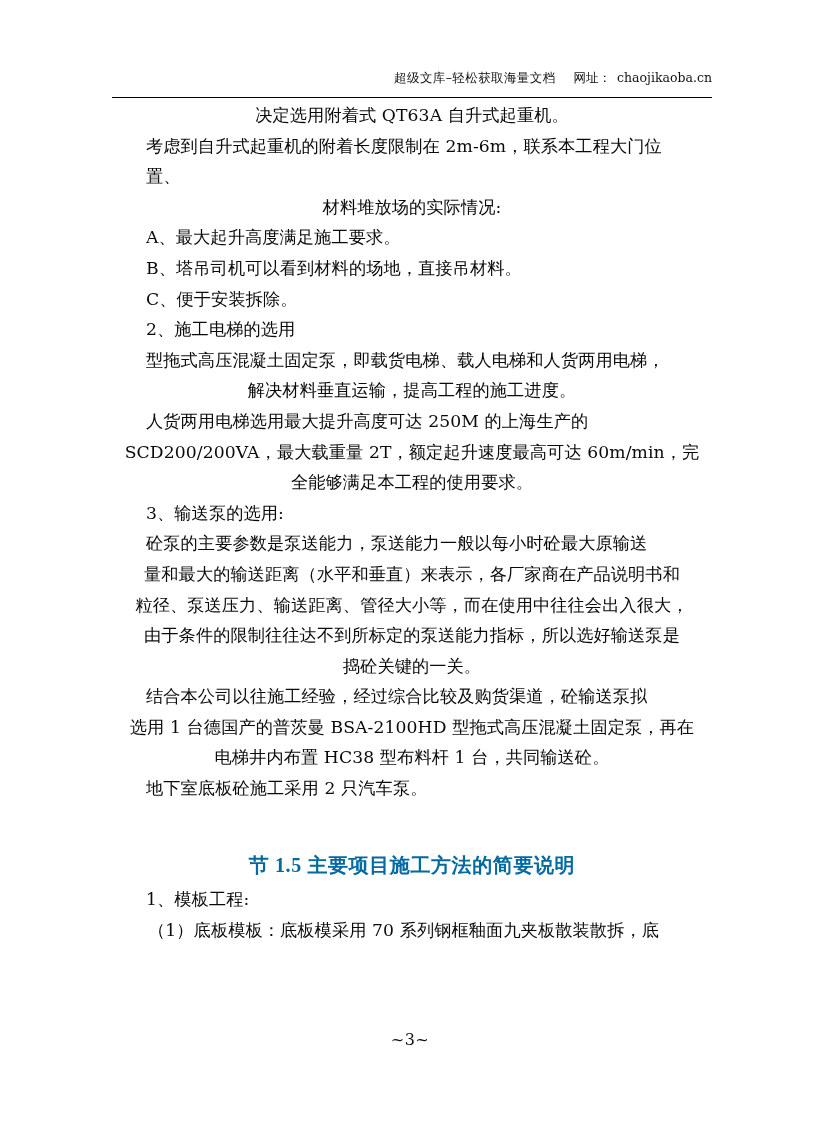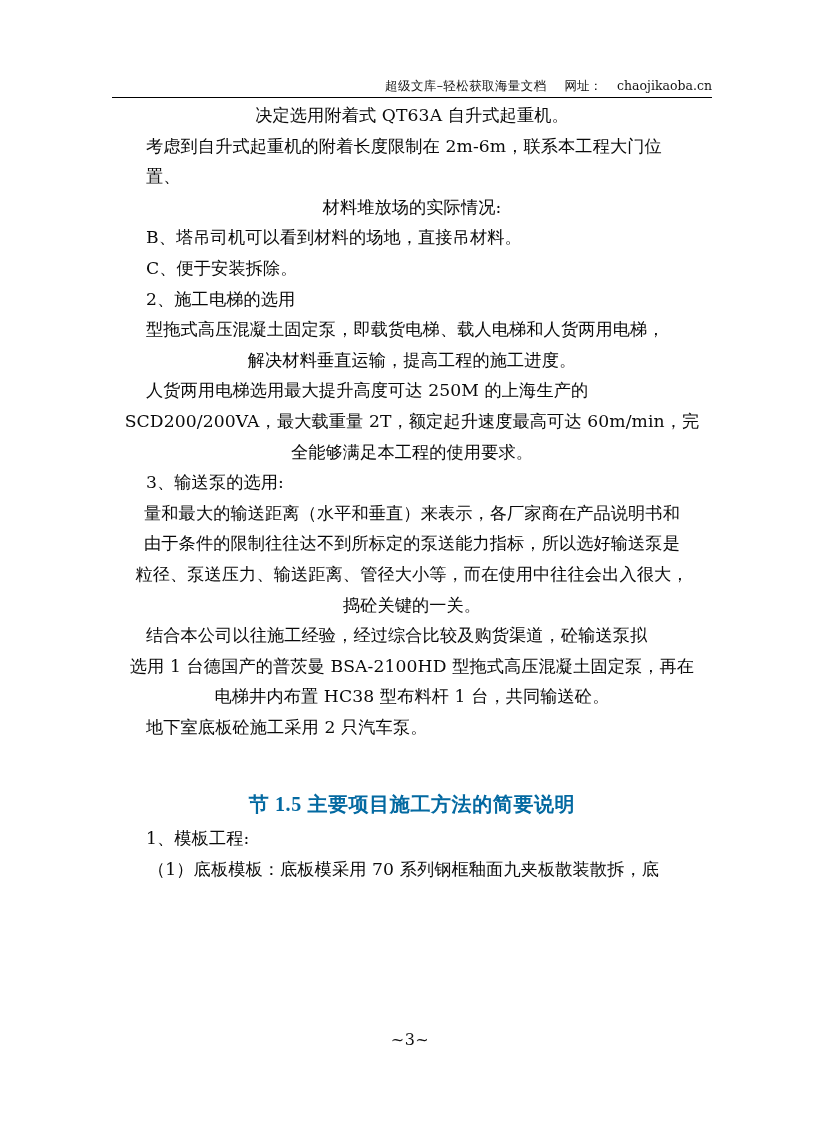--- a/index.html
+++ b/index.html
@@ -30,34 +30,34 @@
     position: absolute;
     left: 112px;
     top: 72px;
     width: 600px;
     height: 26px;
     border-bottom: 1.6px solid #000;
     display: flex;
     justify-content: flex-end;
     align-items: flex-end;
     gap: 18px;
-    padding-bottom: 2px;
+    padding-bottom: 10px;
     box-sizing: border-box;
   }
   .header-title {
     font-family: "DejaVu Serif", "Liberation Serif", serif;
     font-size: 12.5px;
     letter-spacing: 0.4px;
     color: #111;
     white-space: nowrap;
   }
   .header-url-group {
     display: flex;
     align-items: baseline;
-    gap: 15px;
+    gap: 6px;
     white-space: nowrap;
   }
   .header-url-label {
     font-family: "DejaVu Serif", "Liberation Serif", serif;
     font-size: 12.5px;
     color: #111;
   }
   .header-url {
     font-family: "DejaVu Serif", "Liberation Serif", serif;
     font-size: 12.5px;
@@ -126,32 +126,34 @@
       <span class="header-url">chaojikaoba.cn</span>
     </span>
   </div>
 
   <div class="body-area">
 
     <div class="ln ind-0">决定选用附着式 QT63A 自升式起重机。</div>
     <div class="ln ind-1">考虑到自升式起重机的附着长度限制在 2m-6m，联系本工程大门位</div>
     <div class="ln ind-1">置、</div>
     <div class="ln ind-0">材料堆放场的实际情况:</div>
+    <div class="ln ind-1">A、最大起升高度满足施工要求。</div>
     <div class="ln ind-1">B、塔吊司机可以看到材料的场地，直接吊材料。</div>
     <div class="ln ind-1">C、便于安装拆除。</div>
     <div class="ln ind-1">2、施工电梯的选用</div>
     <div class="ln ind-1">型拖式高压混凝土固定泵，即载货电梯、载人电梯和人货两用电梯，</div>
     <div class="ln ind-0">解决材料垂直运输，提高工程的施工进度。</div>
     <div class="ln ind-1">人货两用电梯选用最大提升高度可达 250M 的上海生产的</div>
     <div class="ln ind-0">SCD200/200VA，最大载重量 2T，额定起升速度最高可达 60m/min，完</div>
     <div class="ln ind-0">全能够满足本工程的使用要求。</div>
     <div class="ln ind-1">3、输送泵的选用:</div>
+    <div class="ln ind-1">砼泵的主要参数是泵送能力，泵送能力一般以每小时砼最大原输送</div>
     <div class="ln ind-0">量和最大的输送距离（水平和垂直）来表示，各厂家商在产品说明书和</div>
+    <div class="ln ind-0">粒径、泵送压力、输送距离、管径大小等，而在使用中往往会出入很大，</div>
     <div class="ln ind-0">由于条件的限制往往达不到所标定的泵送能力指标，所以选好输送泵是</div>
-    <div class="ln ind-0">粒径、泵送压力、输送距离、管径大小等，而在使用中往往会出入很大，</div>
     <div class="ln ind-0">捣砼关键的一关。</div>
     <div class="ln ind-1">结合本公司以往施工经验，经过综合比较及购货渠道，砼输送泵拟</div>
     <div class="ln ind-0">选用 1 台德国产的普茨曼 BSA-2100HD 型拖式高压混凝土固定泵，再在</div>
     <div class="ln ind-0">电梯井内布置 HC38 型布料杆 1 台，共同输送砼。</div>
     <div class="ln ind-1">地下室底板砼施工采用 2 只汽车泵。</div>
 
     <div class="spacer-line"></div>
     <div class="spacer-half"></div>
 
     <div class="heading">节 1.5 主要项目施工方法的简要说明</div>

